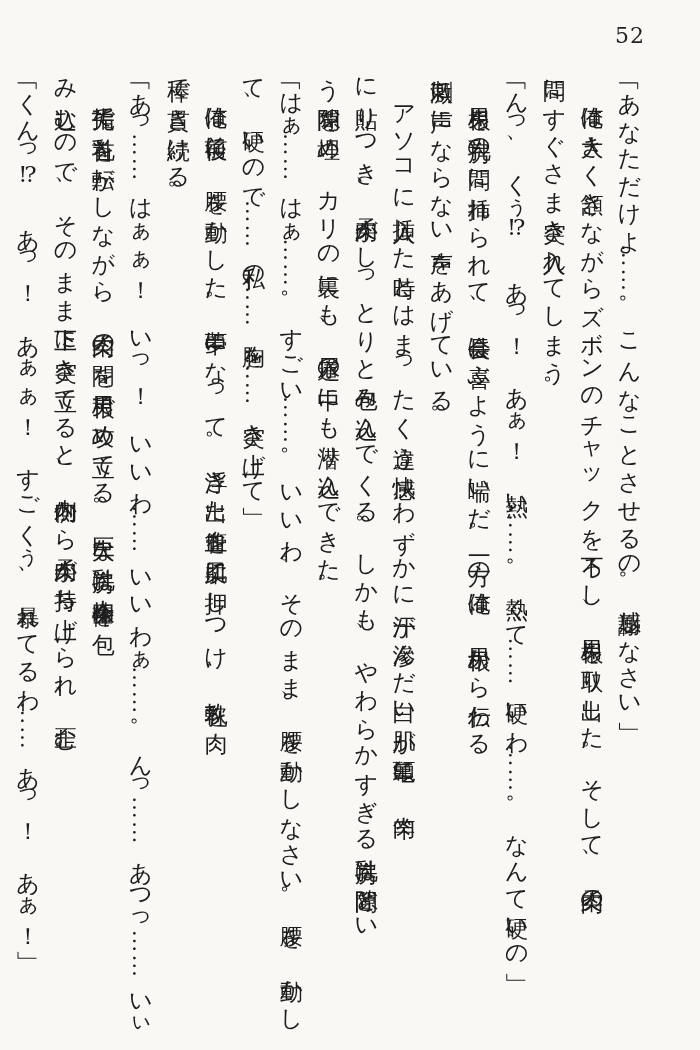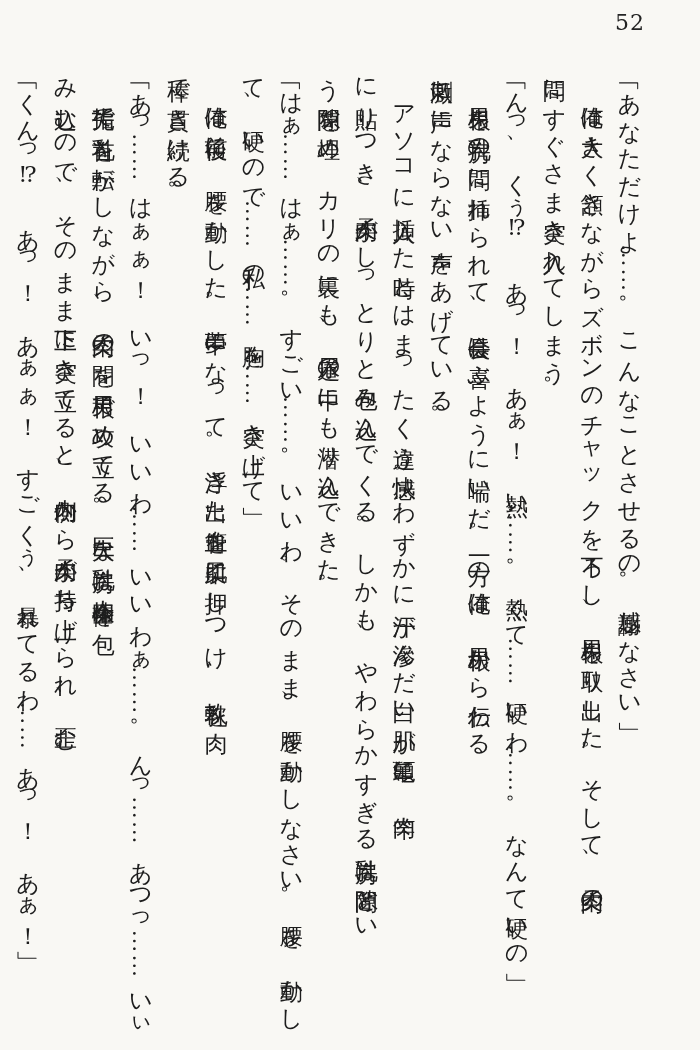--- a/index.html
+++ b/index.html
@@ -12,21 +12,21 @@
   body {
     position: relative;
     font-family: "Liberation Serif", "DejaVu Serif", serif;
   }
   .page {
     position: absolute;
     inset: 0;
   }
   .page-number {
     position: absolute;
-    top: 10px;
+    top: 23px;
     left: 608px;
     width: 44px;
     text-align: center;
     font-size: 22px;
     letter-spacing: 1px;
     font-family: "DejaVu Serif", "Liberation Serif", serif;
   }
   .text-area {
     position: absolute;
     top: 62px;

